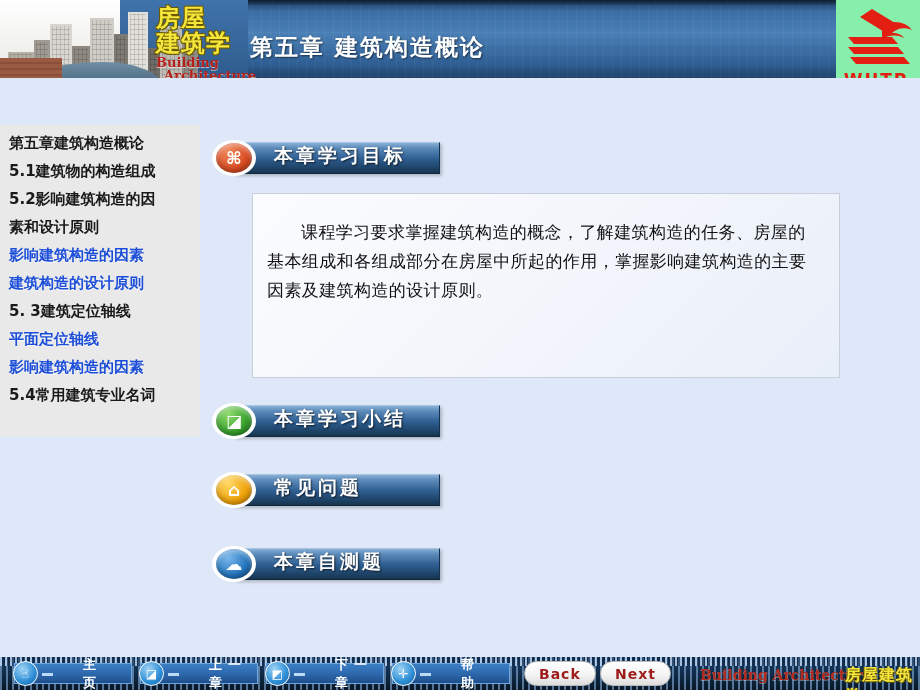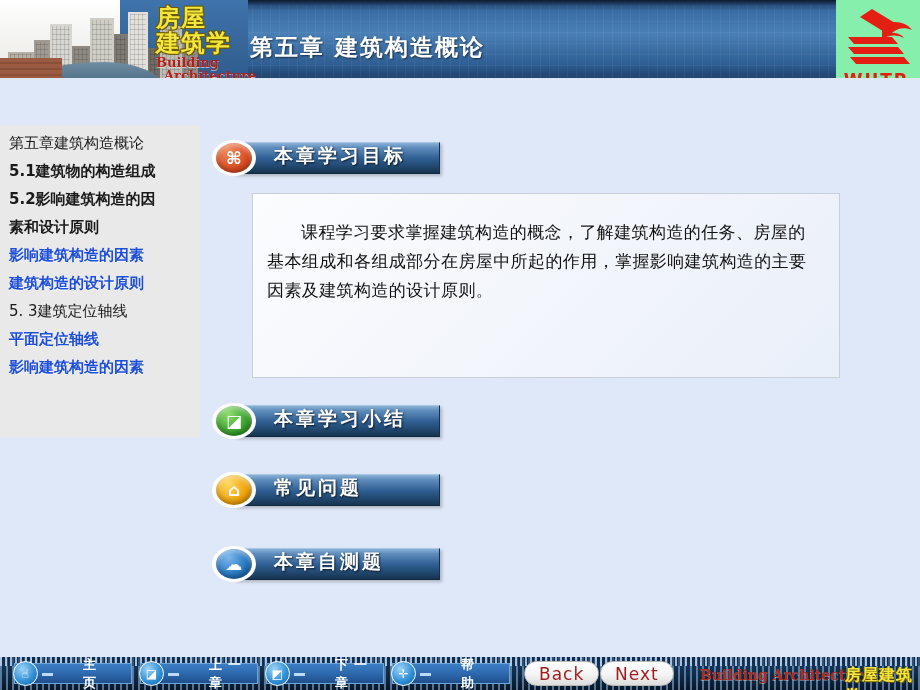--- a/index.html
+++ b/index.html
@@ -116,21 +116,21 @@
     position:absolute; left:0; top:125px;
     width:200px; height:312px;
     background:#e9e9e9;
     padding:4px 0 0 6px;
   }
   .nav-item {
     font-size:15px; font-weight:bold; line-height:20px;
     color:#1a1a1a; padding:4px 2px 4px 3px;
     letter-spacing:0px; cursor:pointer;
   }
-  .nav-item.plain { font-weight:normal; }
+  .nav-item.plain { font-weight:bold; }
   .nav-item.sub {
     color:#1d4ed8; font-weight:bold;
     text-shadow: 0 1px 0 rgba(255,255,255,.8);
   }
 
   
   #main {
     position:absolute; left:200px; top:103px;
     width:720px; height:554px;
     background:#dfe8f8;
@@ -221,21 +221,21 @@
   }
   .rbtn {
     position:absolute; top:4px; height:25px;
     background: linear-gradient(180deg,#ffffff 0%, #f4f4f4 55%, #dcdcdc 100%);
     border-radius:13px; border:1px solid #b9b9b9;
     display:flex; align-items:center; justify-content:center;
     padding:0 14px; cursor:pointer;
   }
   .rbtn span {
     font-family:"DejaVu Sans","Liberation Sans",sans-serif;
-    font-weight:normal; font-size:17px; color:#9e1b1b; letter-spacing:1px;
+    font-weight:bold; font-size:14px; color:#9e1b1b; letter-spacing:1px;
   }
   .f-en {
     position:absolute; top:10px; left:700px;
     font-family:"DejaVu Serif","Liberation Serif",serif;
     font-weight:bold; font-size:14px; color:#b02a1d;
     text-shadow: 0 1px 0 rgba(255,255,255,.35);
   }
   .f-cn {
     position:absolute; top:8px; left:845px;
     font-weight:bold; font-size:16px; color:#f5e63c;
@@ -296,20 +296,21 @@
   <div id="sidebar">
       <div class="nav-item plain">第五章建筑构造概论</div>
       <div class="nav-item ">5.1建筑物的构造组成</div>
       <div class="nav-item ">5.2影响建筑构造的因</div>
       <div class="nav-item ">素和设计原则</div>
       <div class="nav-item sub">影响建筑构造的因素</div>
       <div class="nav-item sub">建筑构造的设计原则</div>
       <div class="nav-item plain">5. 3建筑定位轴线</div>
       <div class="nav-item sub">平面定位轴线</div>
       <div class="nav-item sub">影响建筑构造的因素</div>
+      <div class="nav-item ">5.4常用建筑专业名词</div>
     </div>
 
   <div id="main">
 
     <div class="pill" style="left:12px; top:37px;">
       <div class="bar" style="width:206px;">
           <span>本章学习目标</span>
         </div>
       <div class="cap"></div>
       <div class="disc red">⌘</div>

